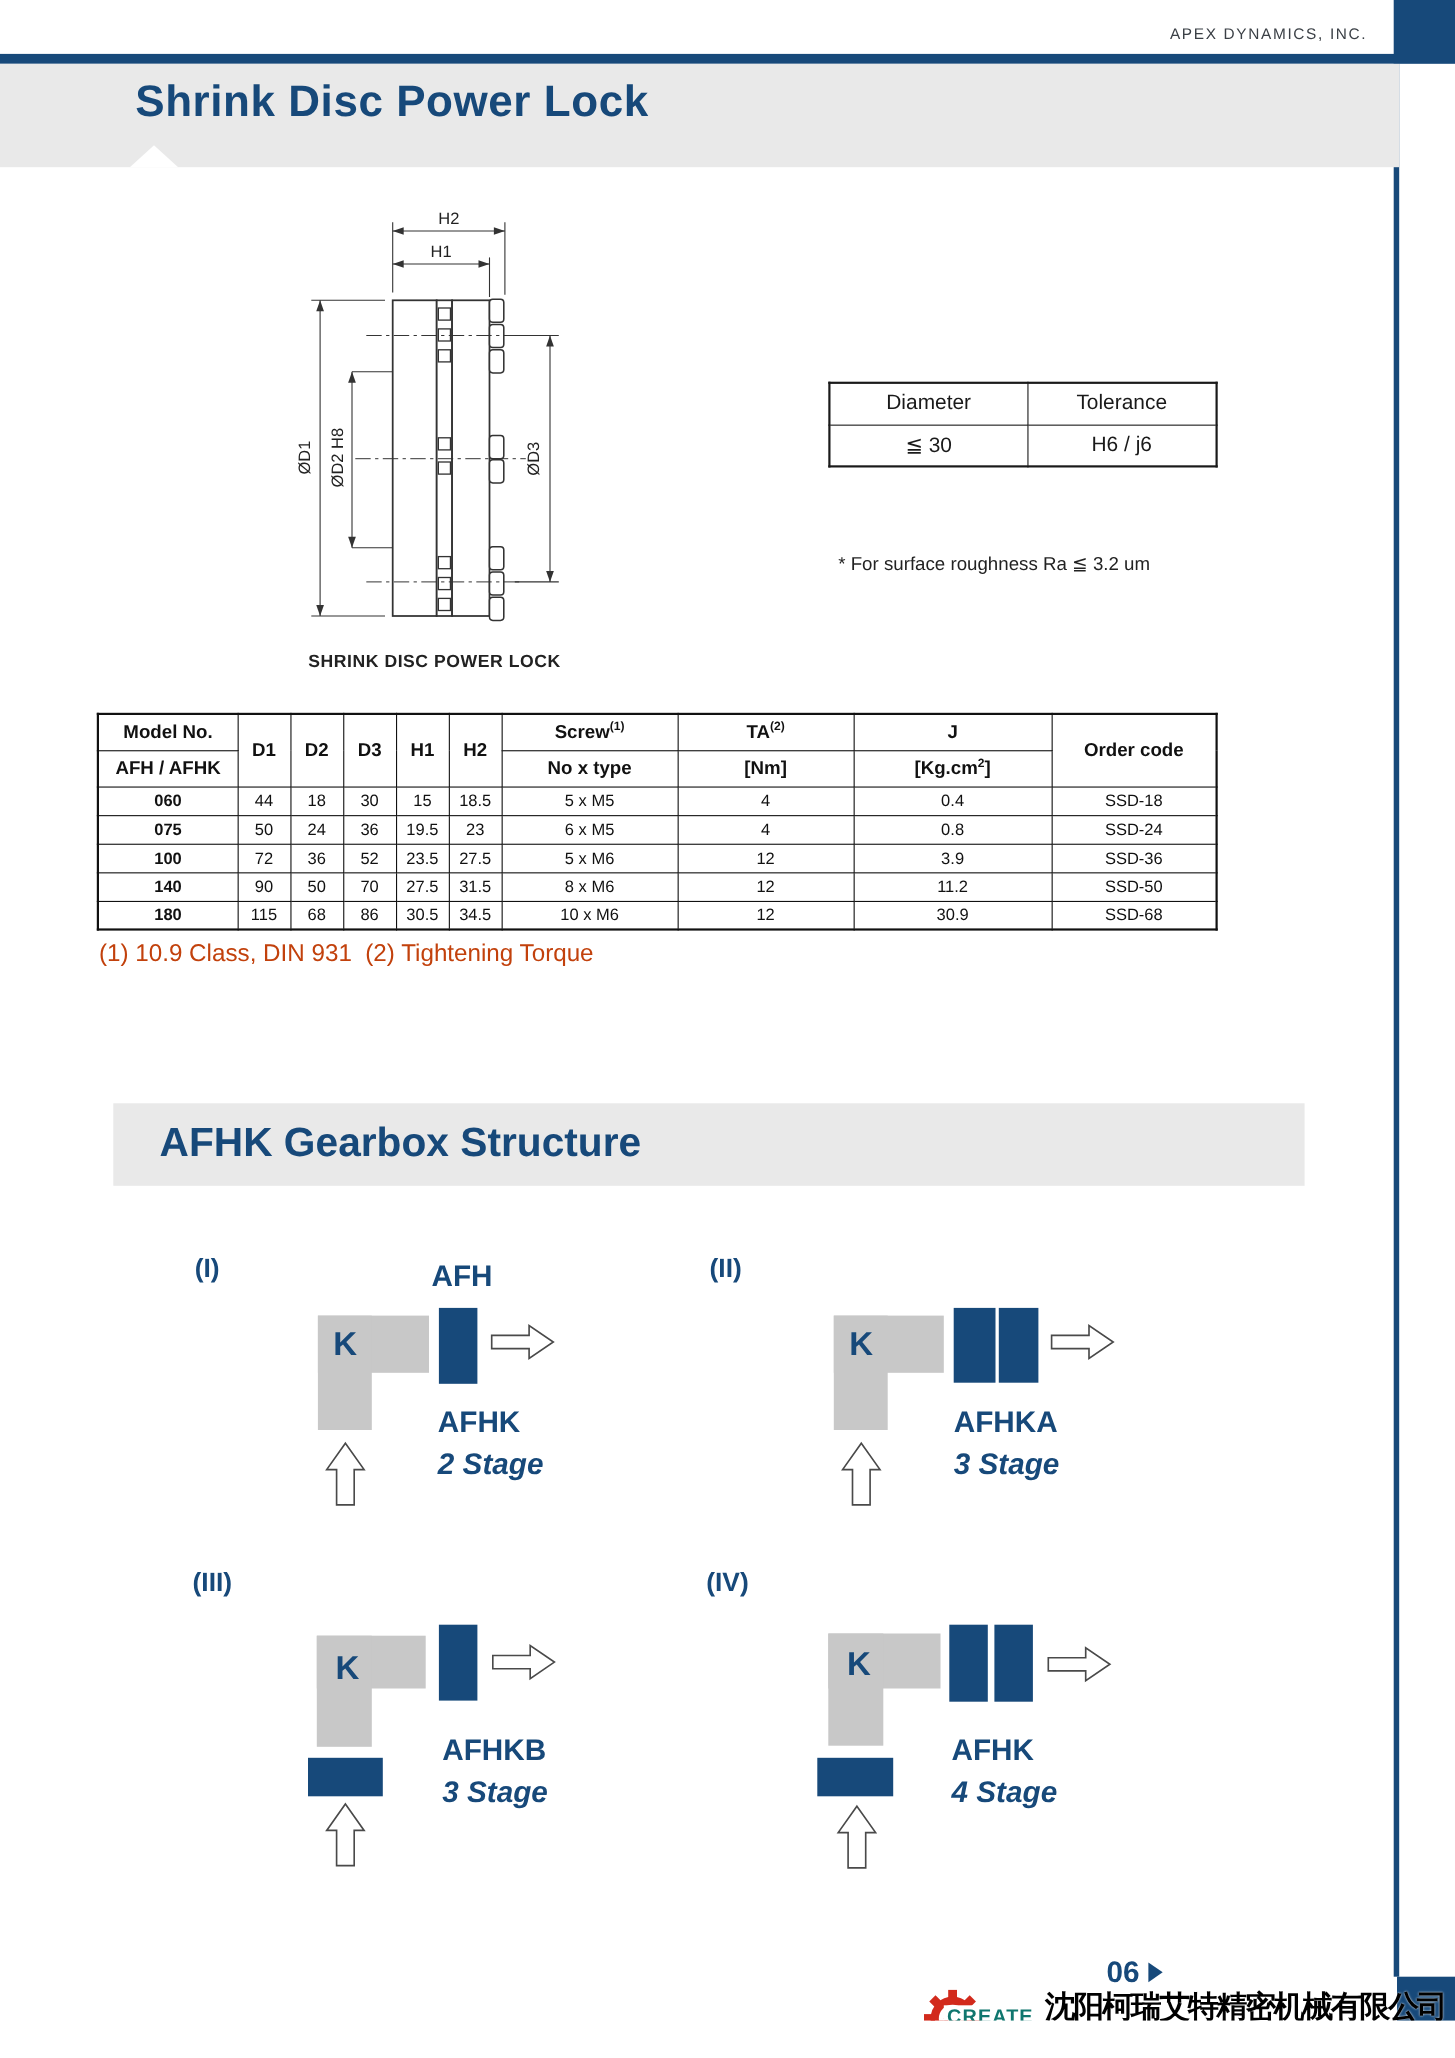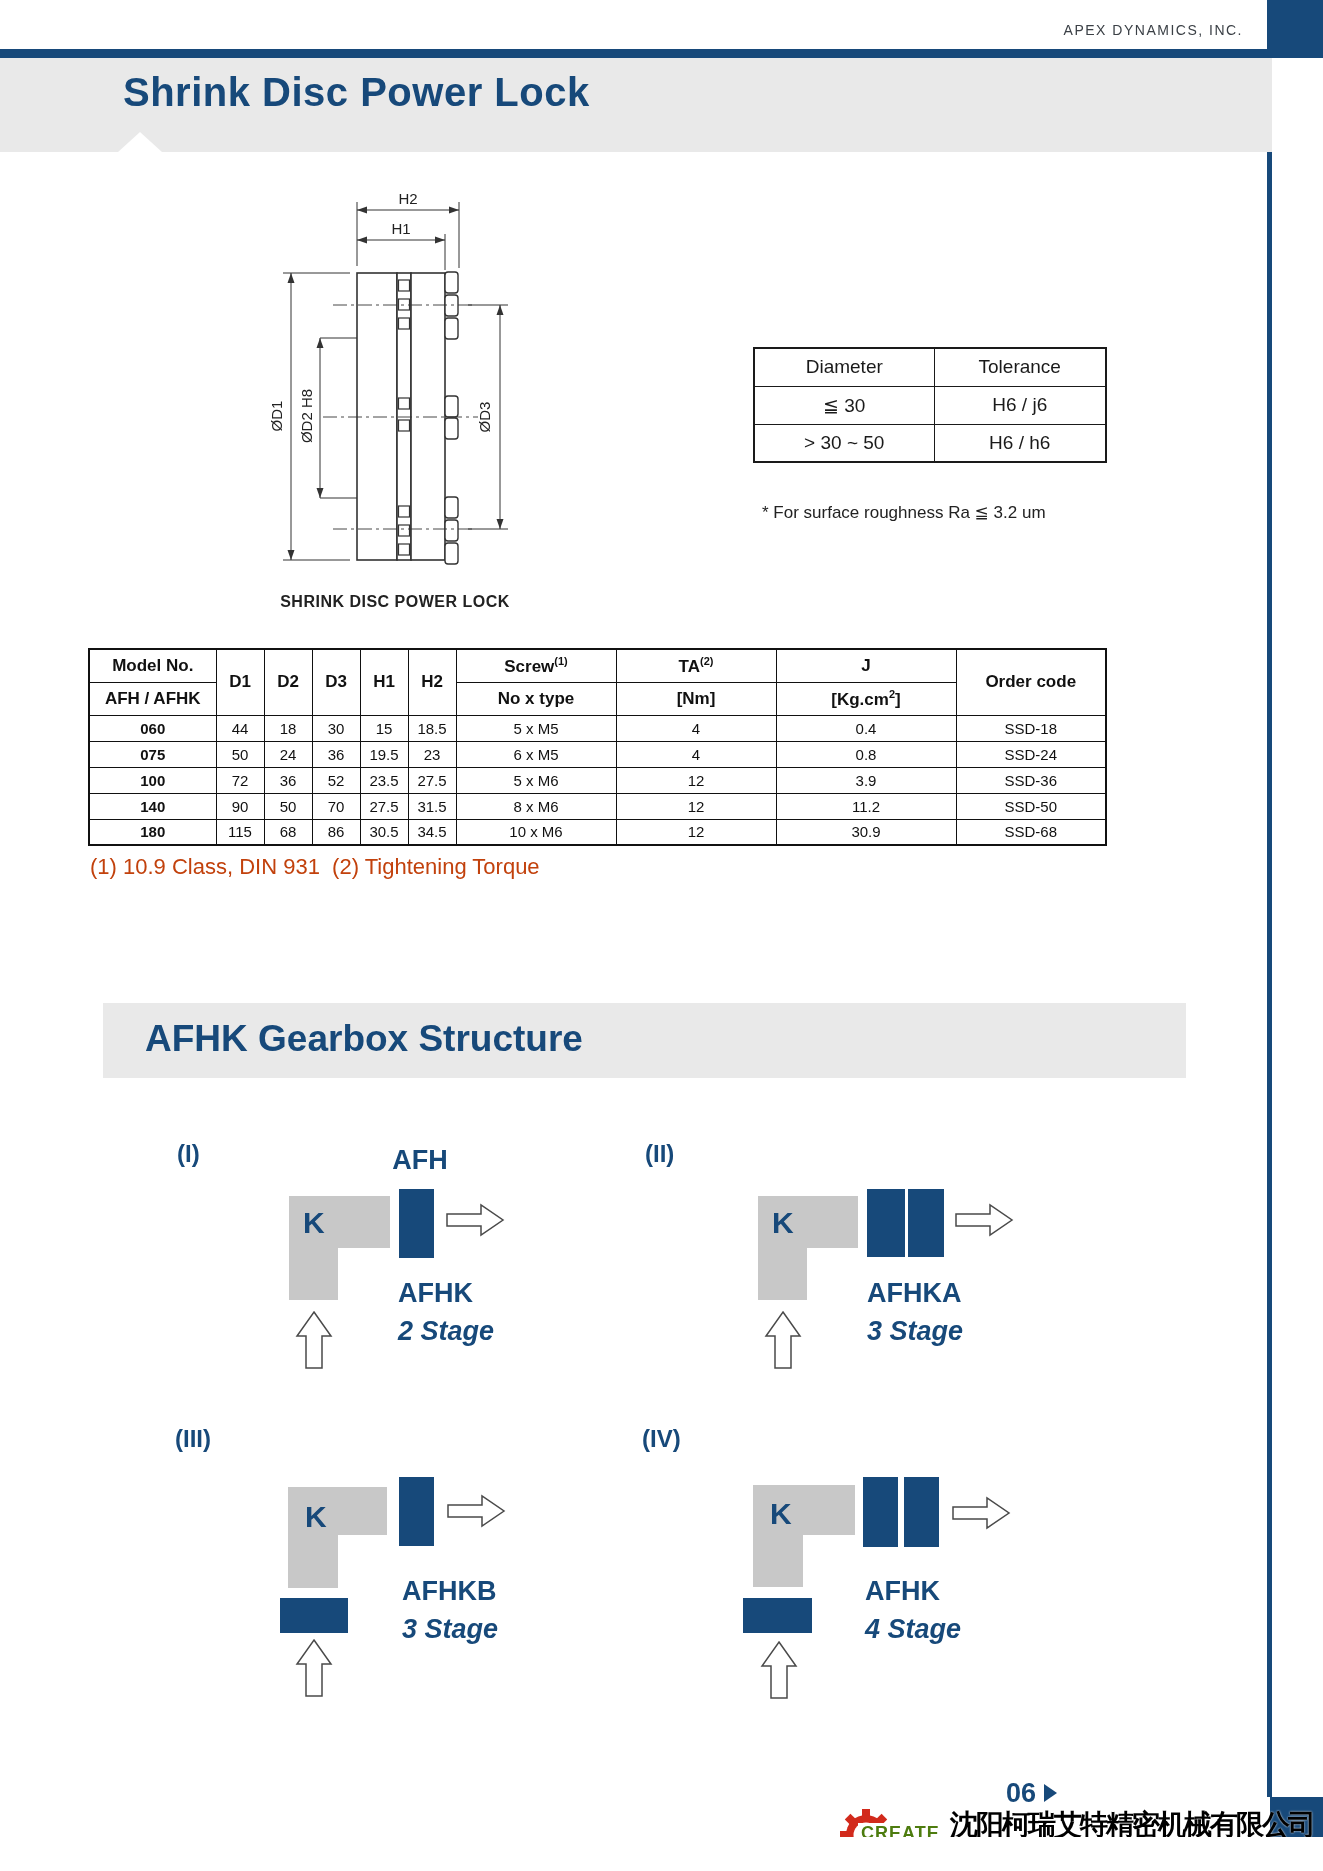--- a/index.html
+++ b/index.html
@@ -50,21 +50,21 @@
   .diag .gray { position:absolute; background:#c8c8c8; }
   .diag .kletter { position:absolute; font-size:30px; font-weight:bold; color:#17497a; }
   .diag .disc { position:absolute; background:#17497a; }
   .diag .dname { position:absolute; font-size:27px; font-weight:bold; color:#17497a; white-space:nowrap; }
   .diag .dstage { position:absolute; font-size:27px; font-weight:bold; color:#17497a; white-space:nowrap;font-style:italic; }
   .diag svg { position:absolute; }
 
   
   .footer-gear { position:absolute; left:838px; top:1806px; }
   .footer-brand { position:absolute; left:858px; top:1823px; background:#fff; font-size:18px; font-weight:bold;
-      letter-spacing:1px; color:#4d7c0f; border-bottom:2px solid #333; padding:0 3px 1px 3px; z-index:3; }
+      letter-spacing:1px; color:#0f766e; border-bottom:2px solid #333; padding:0 3px 1px 3px; z-index:3; }
   .pageno { position:absolute; left:1006px; top:1778px; font-size:27px; font-weight:bold; color:#17497a; z-index:1; }
   .pageno .tri { display:inline-block; width:0; height:0; border-left:13px solid #17497a;
       border-top:9px solid transparent; border-bottom:9px solid transparent; margin-left:8px; }
   .cornerblock { position:absolute; left:1270px; top:1797px; width:53px; height:74px; background:#17497a; z-index:2; }
   .footer-cn { position:absolute; left:950px; top:1806px; font-size:28px; font-weight:bold; color:#000;
       letter-spacing:-2px; z-index:4; text-shadow:0 0 2px #fff; white-space:nowrap; }
 </style>
 </head>
 <body>
 
@@ -165,24 +165,20 @@
     <thead>
       <tr>
         <th>Diameter</th>
         <th>Tolerance</th>
       </tr>
     </thead>
     <tbody>
         <tr>
           <td>≦ 30</td>
           <td>H6 / j6</td>
-        </tr>
-        <tr>
-          <td>&gt; 30 ~ 50</td>
-          <td>H6 / h6</td>
         </tr>
       </tbody>
   </table>
   <div class="tol-note">* For surface roughness Ra ≦ 3.2 um</div>
 
   <table class="spec-table">
     <colgroup>
       <col style="width:127px">
         <col style="width:48px">
         <col style="width:48px">

